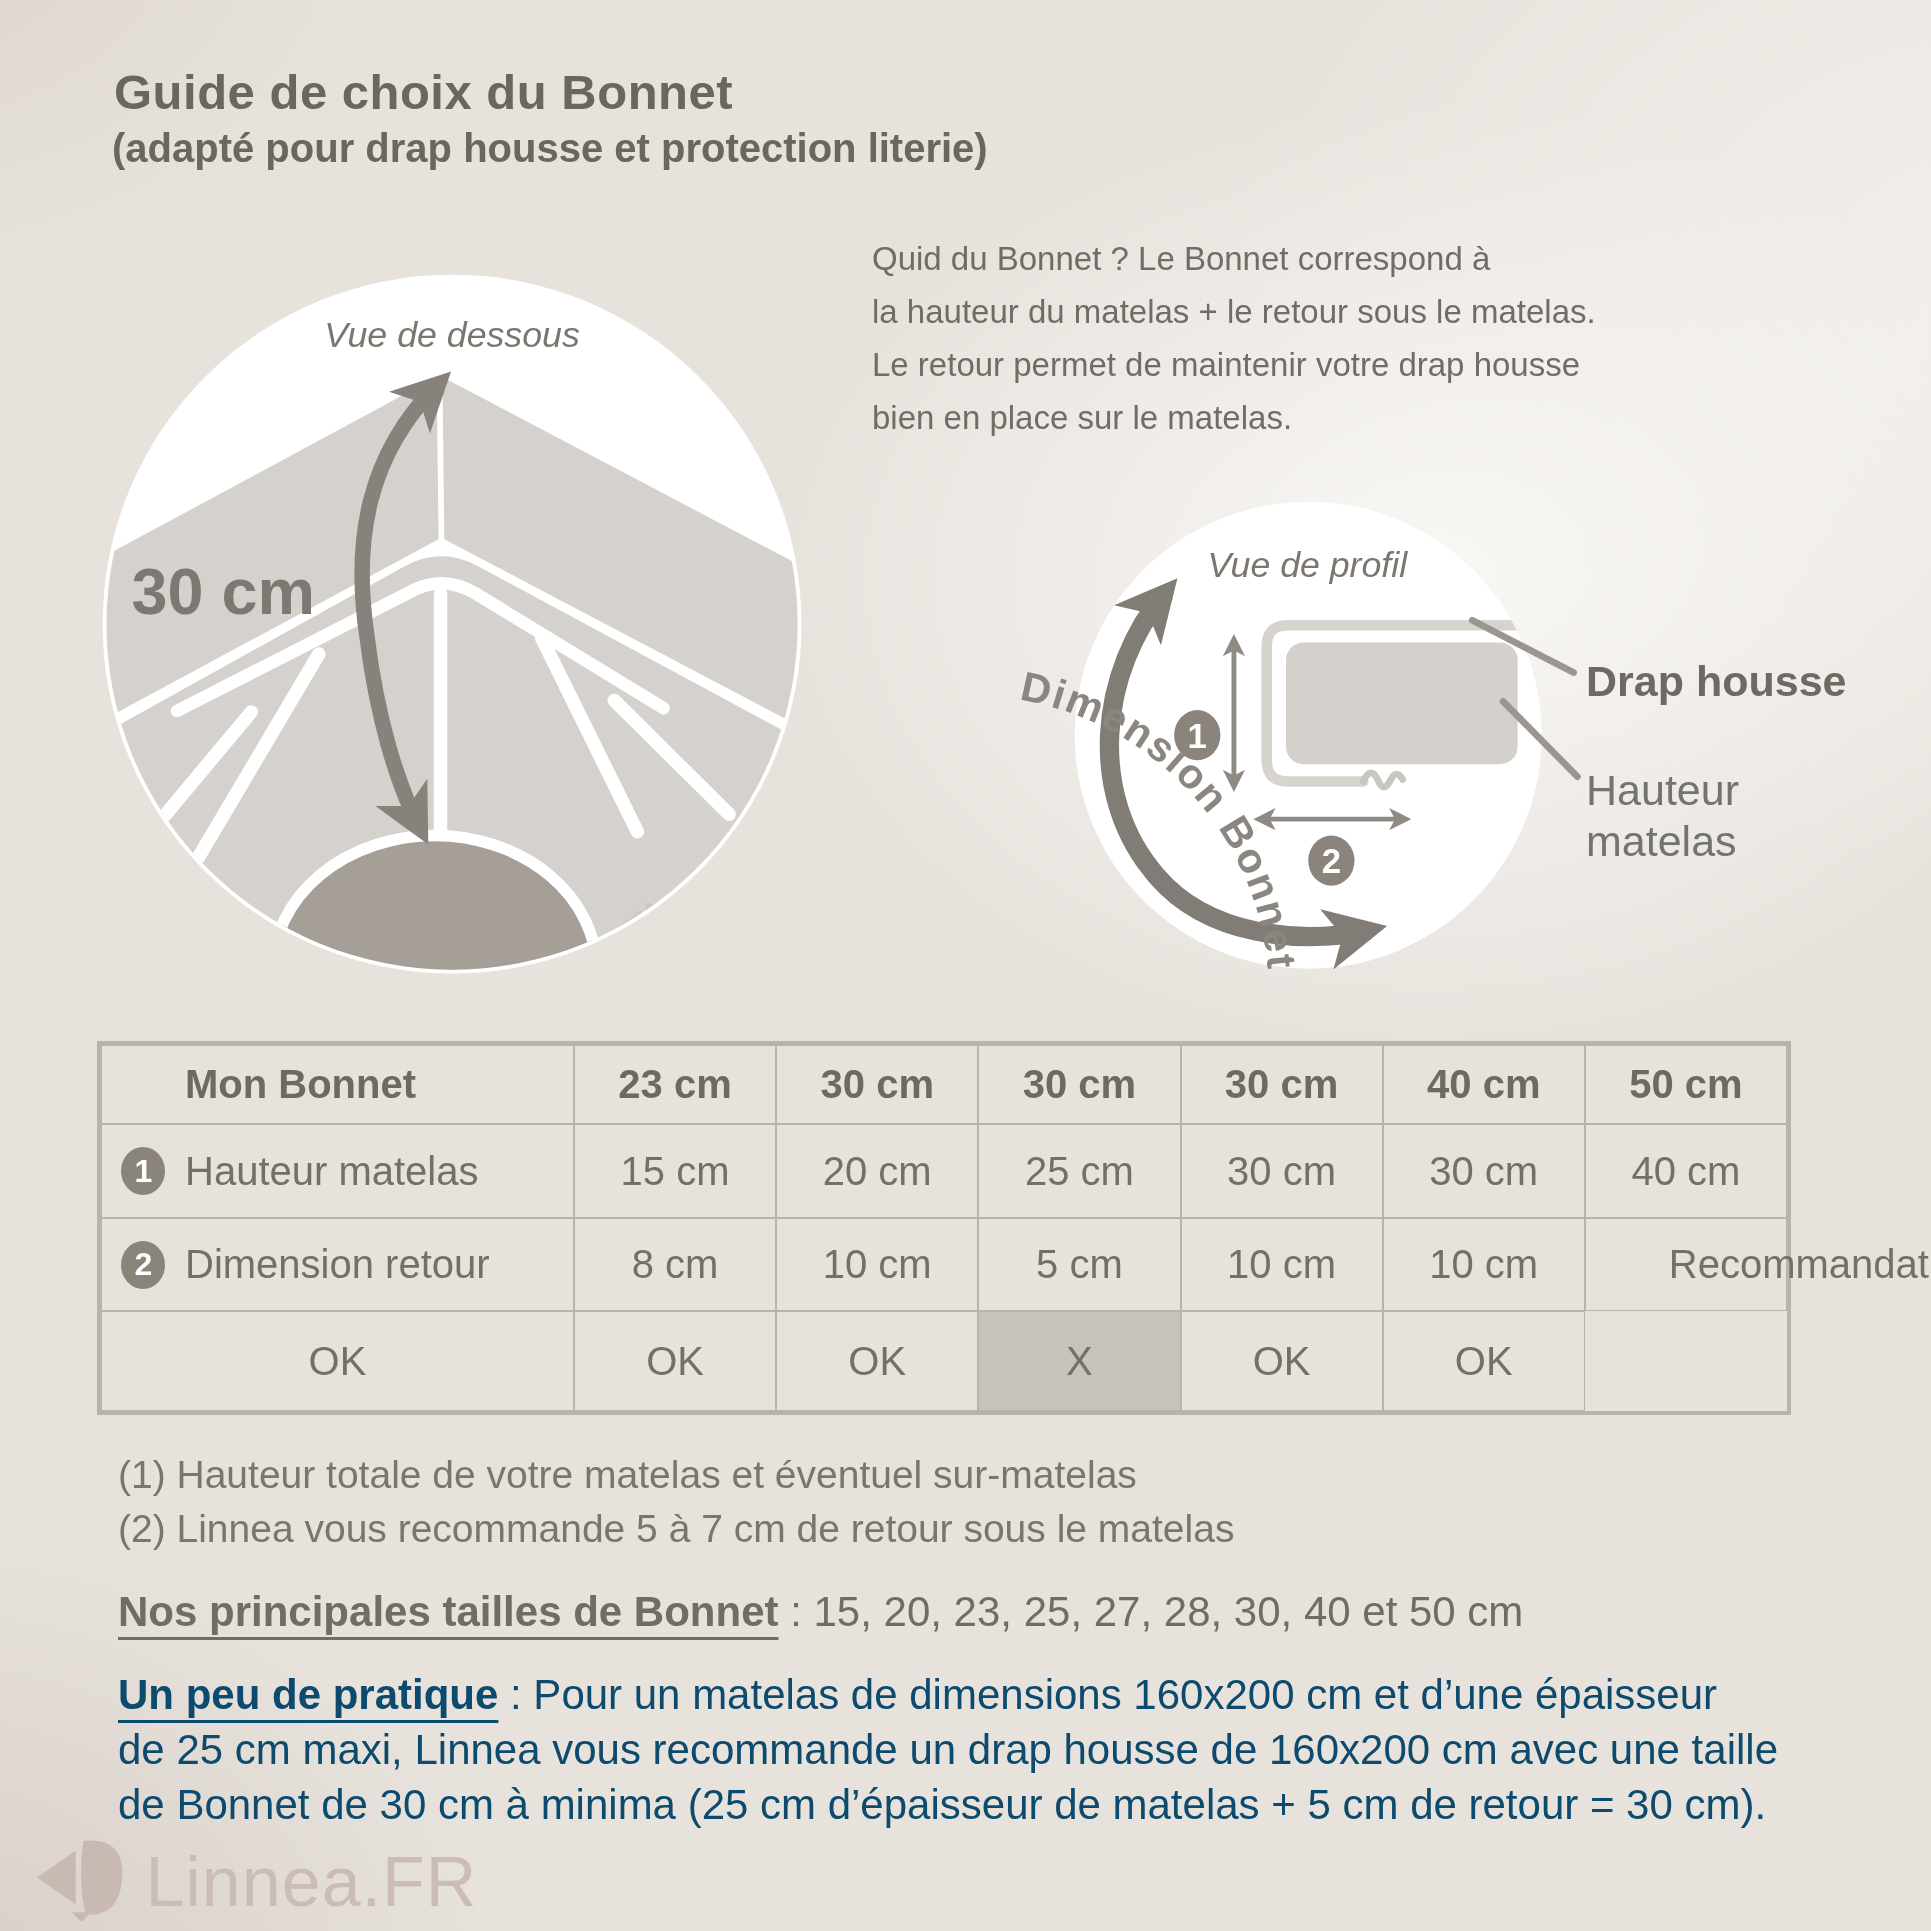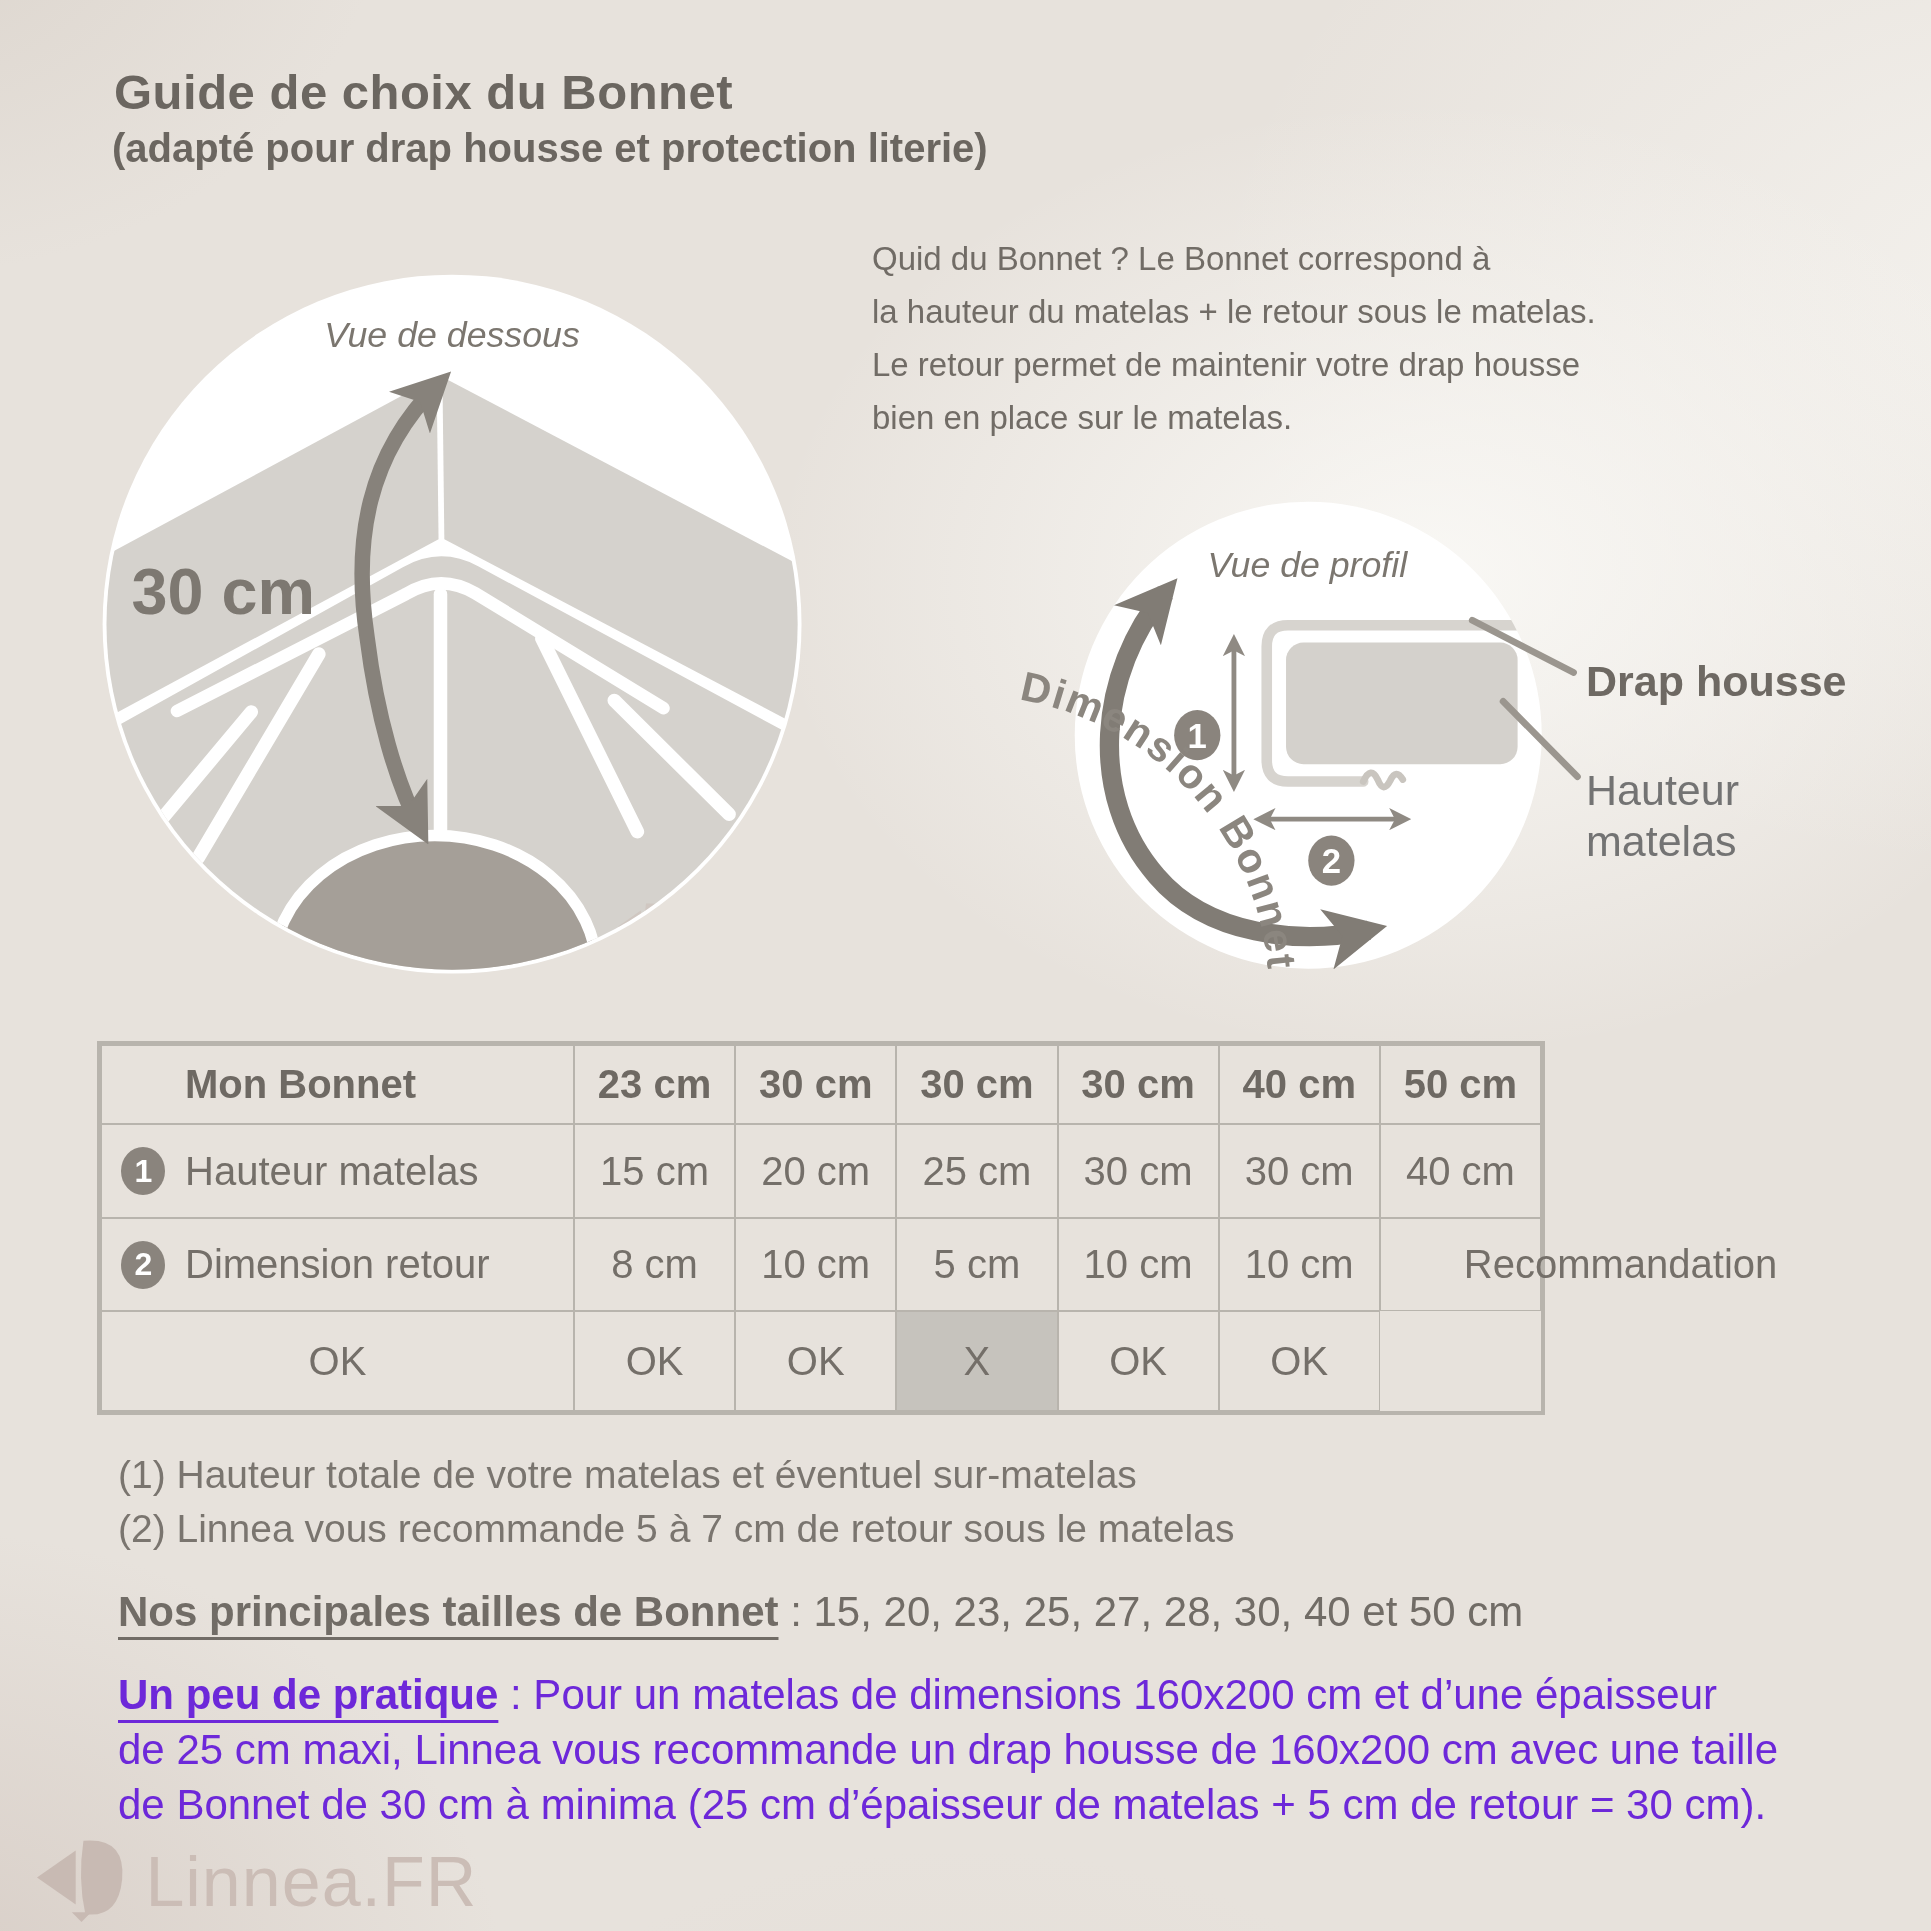--- a/index.html
+++ b/index.html
@@ -16,21 +16,21 @@
   }
   .abs{position:absolute;}
   .page-title{left:114px;top:64px;font-size:49px;font-weight:bold;color:#6b6660;letter-spacing:0.5px;}
   .page-subtitle{left:112px;top:126px;font-size:40px;font-weight:bold;color:#6b6660;}
   .intro{left:872px;top:232px;font-size:33px;line-height:53px;color:#716c66;}
   .intro div{white-space:nowrap;}
   .callout-drap{left:1586px;top:657px;font-size:43px;font-weight:bold;color:#6e6963;}
   .callout-haut{left:1586px;top:765px;font-size:43px;font-weight:normal;color:#737373;line-height:51px;}
   .callout-haut span{display:block;}
   .guide-table{
-    left:97px;top:1041px;width:1448px;height:374px;box-sizing:border-box;
+    left:97px;top:1041px;width:1694px;height:374px;box-sizing:border-box;
     border:4.8px solid #b8b4ad;display:grid;
     grid-template-columns:473px repeat(6,1fr);
     grid-template-rows:79px 94px 93px auto;
   }
   .cell{
     border:1.9px solid #b8b4ad;display:flex;align-items:center;justify-content:center;
     font-size:40px;color:#746f69;position:relative;min-width:0;
   }
   .cell.head{font-weight:bold;color:#6e6963;}
   .cell.first{justify-content:flex-start;padding-left:83px;}
@@ -38,21 +38,21 @@
     position:absolute;left:19.3px;top:50%;transform:translateY(-50%);
     width:44px;height:48px;border-radius:50%;background:#8a847d;color:#ffffff;
     font-weight:bold;font-size:32px;display:flex;align-items:center;justify-content:center;
   }
   .u{text-decoration:underline;text-underline-offset:9.7px;text-decoration-thickness:2.9px;}
   .x-cell{background:#c6c3bd;}
   .fn{left:118px;font-size:39px;color:#7a756f;white-space:nowrap;}
   .fn1{top:1453px;} .fn2{top:1507px;}
   .sizes-line{left:118px;top:1588px;font-size:42px;color:#716c66;white-space:nowrap;}
   .ul-label{text-decoration:underline;text-underline-offset:10.6px;text-decoration-thickness:2.9px;font-weight:bold;}
-  .practice{left:118px;top:1667px;font-size:42px;line-height:55px;color:#6d28d9;}
+  .practice{left:118px;top:1667px;font-size:42px;line-height:55px;color:#0c4a6e;}
   .practice div{white-space:nowrap;}
   .brand{left:35px;top:1833px;display:flex;align-items:center;gap:17.4px;color:#cbbdb6;}
   .brand-text{font-size:70px;letter-spacing:1px;margin-top:8px;}
   svg{overflow:visible;}
 </style>
 </head>
 <body>
 
 <div class="abs page-title">Guide de choix du Bonnet</div>
 <div class="abs page-subtitle">(adapté pour drap housse et protection literie)</div>

